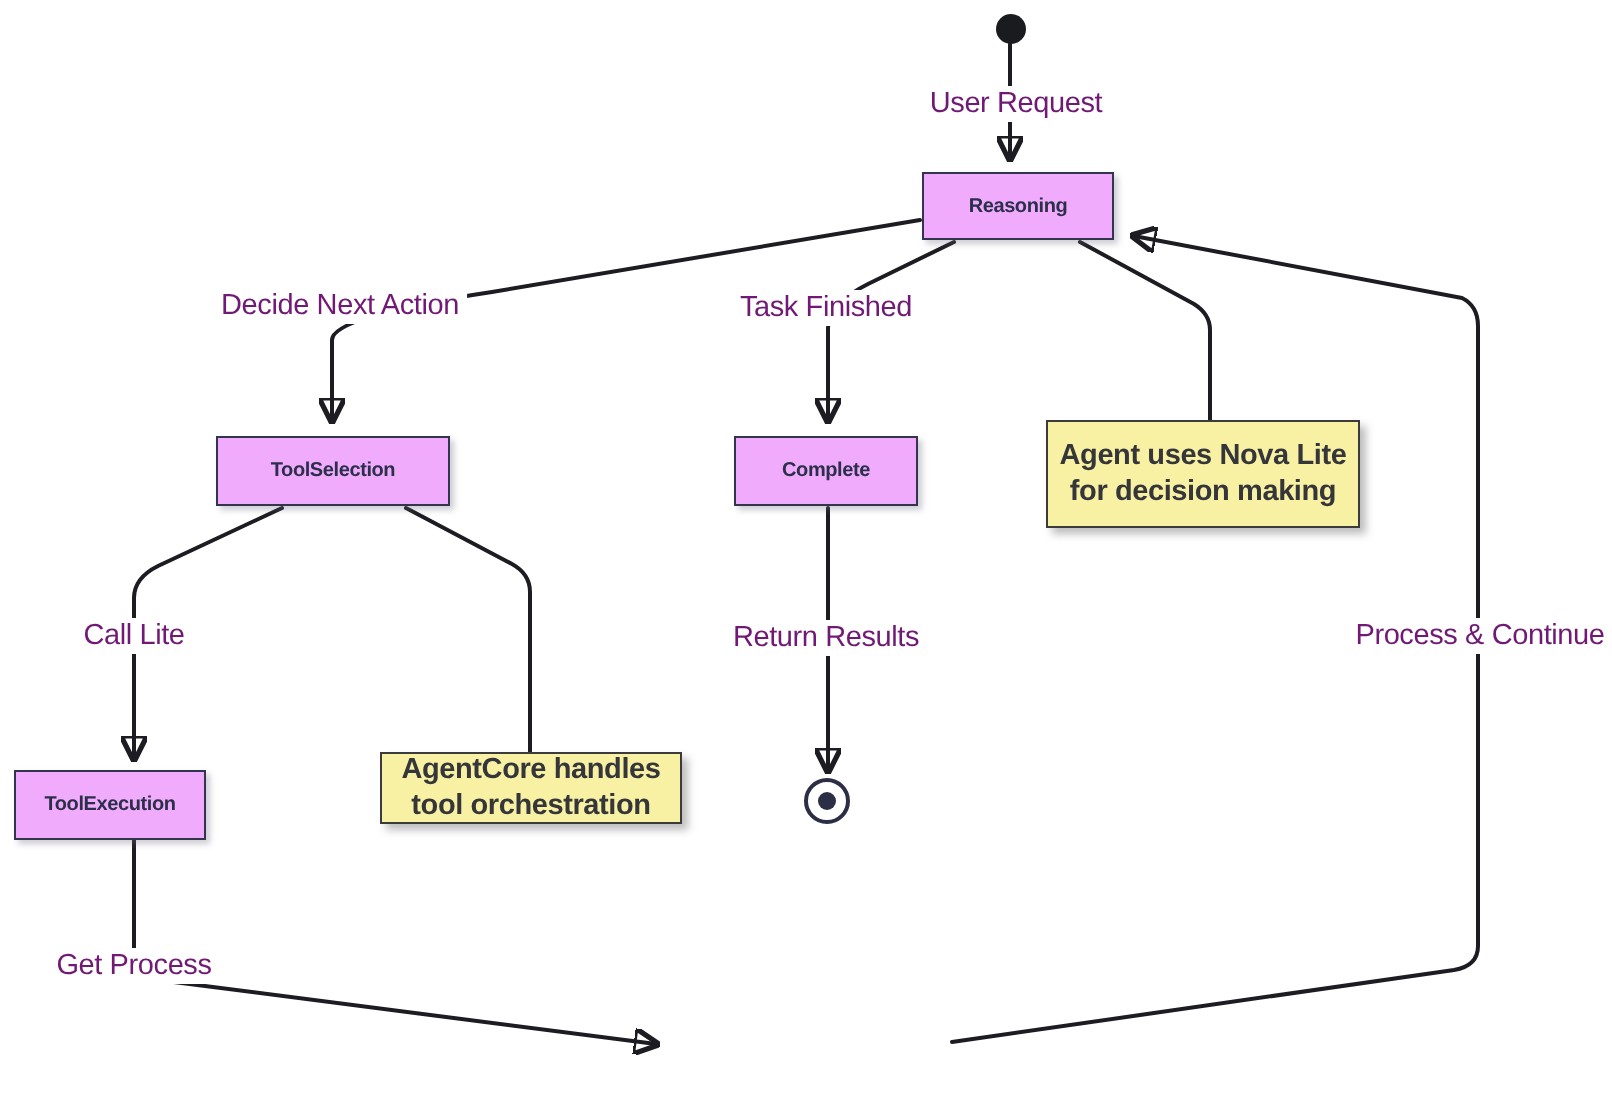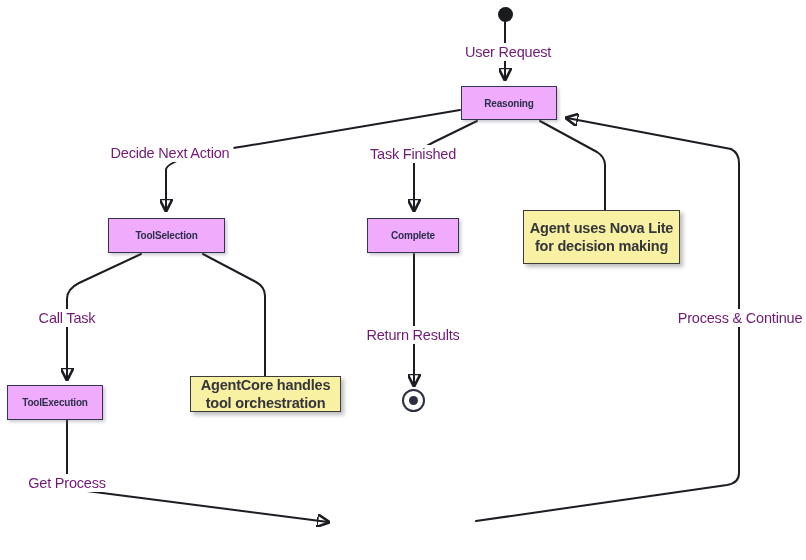--- a/index.html
+++ b/index.html
@@ -155,23 +155,23 @@
     <span>ToolExecution</span>
   </div>
 
 
   <div class="edge-label" style="left:508px; top:52px;">User Request</div>
 
   <div class="edge-label" style="left:170px; top:153px;">Decide Next Action</div>
 
   <div class="edge-label" style="left:413px; top:154px;">Task Finished</div>
 
-  <div class="edge-label" style="left:67px; top:318px;">Call Task</div>
+  <div class="edge-label" style="left:67px; top:318px;">Call Lite</div>
 
-  <div class="edge-label" style="left:413px; top:319px;margin-top:16px;">Return Results</div>
+  <div class="edge-label" style="left:413px; top:319px;">Return Results</div>
 
   <div class="edge-label" style="left:67px; top:483px;">Get Process</div>
 
   <div class="edge-label" style="left:740px; top:318px;">Process &amp; Continue</div>
 
   <div class="note" style="left:523px; top:210px; width:157px; height:54px;">
     <span>Agent uses Nova Lite</span>
     <span>for decision making</span>
   </div>
 

